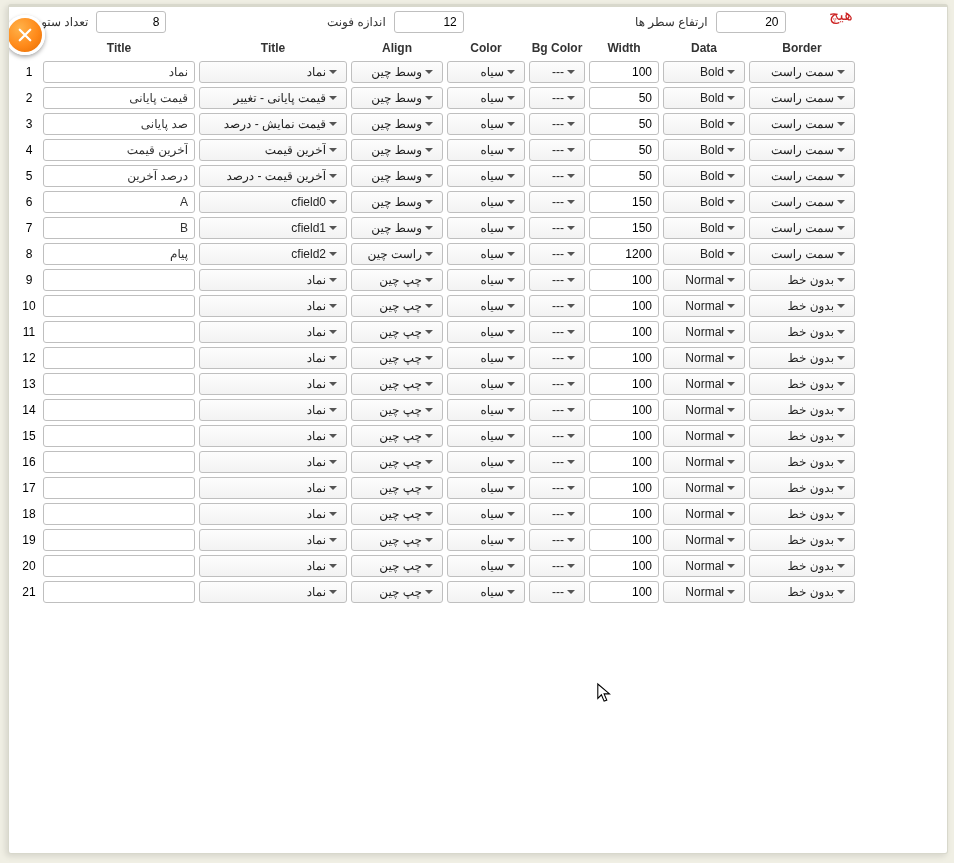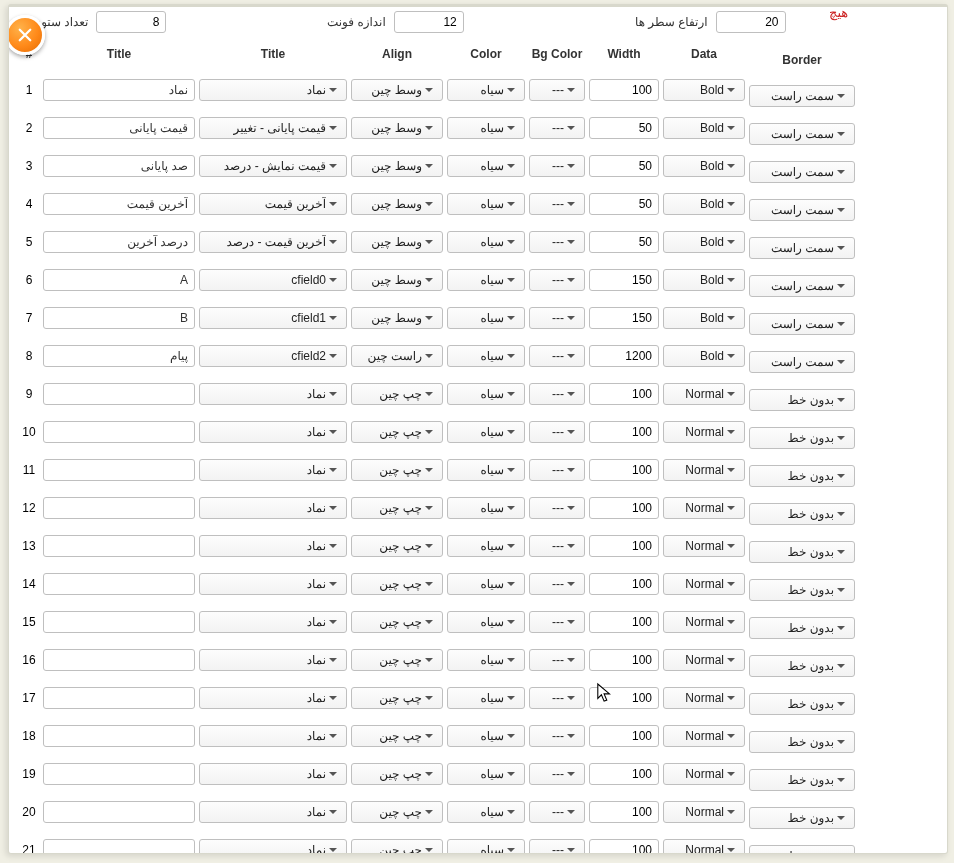--- a/index.html
+++ b/index.html
@@ -74,21 +74,21 @@
     text-align: right;
     border: 1px solid #bfbfbf;
     border-radius: 3px;
     padding: 3px 6px;
     font-family: inherit;
     font-size: 12px;
     background: #fff;
     height: 22px;
   }
   .num-input { width: 70px; }
-  .err { color:#cc2222; font-size:13px; position:absolute; top:-2px; left:820px; }
+  .err { color:#cc2222; font-size:16px; position:absolute; top:-2px; left:820px; }
 
   .grid {
     padding: 0 10px;
   }
   .grid-head, .grid-row {
     display: flex;
     flex-direction: row-reverse;
     align-items: center;
     gap: 4px;
     padding: 2px 0;
@@ -99,21 +99,21 @@
     padding-bottom: 4px;
   }
   .col-num    { width: 20px;  text-align:center; }
   .col-title  { width: 152px; }
   .col-data   { width: 148px; }
   .col-align  { width: 92px; }
   .col-color  { width: 78px; }
   .col-bg     { width: 56px; }
   .col-width  { width: 70px; }
   .col-style  { width: 82px; }
-  .col-border { width: 106px; margin-top: 12px; }
+  .col-border { width: 106px; }
 
   .grid-head > div { text-align:center; overflow:hidden; }
 
   .txt-input.title { width:100%; text-align:right; direction:rtl; font-weight:normal; padding:3px 6px; }
   .num-input.width { width:100%;padding-left:16px; }
 
   .combo {
     width: 100%;
     height: 22px;
     border: 1px solid #bfbfbf;

